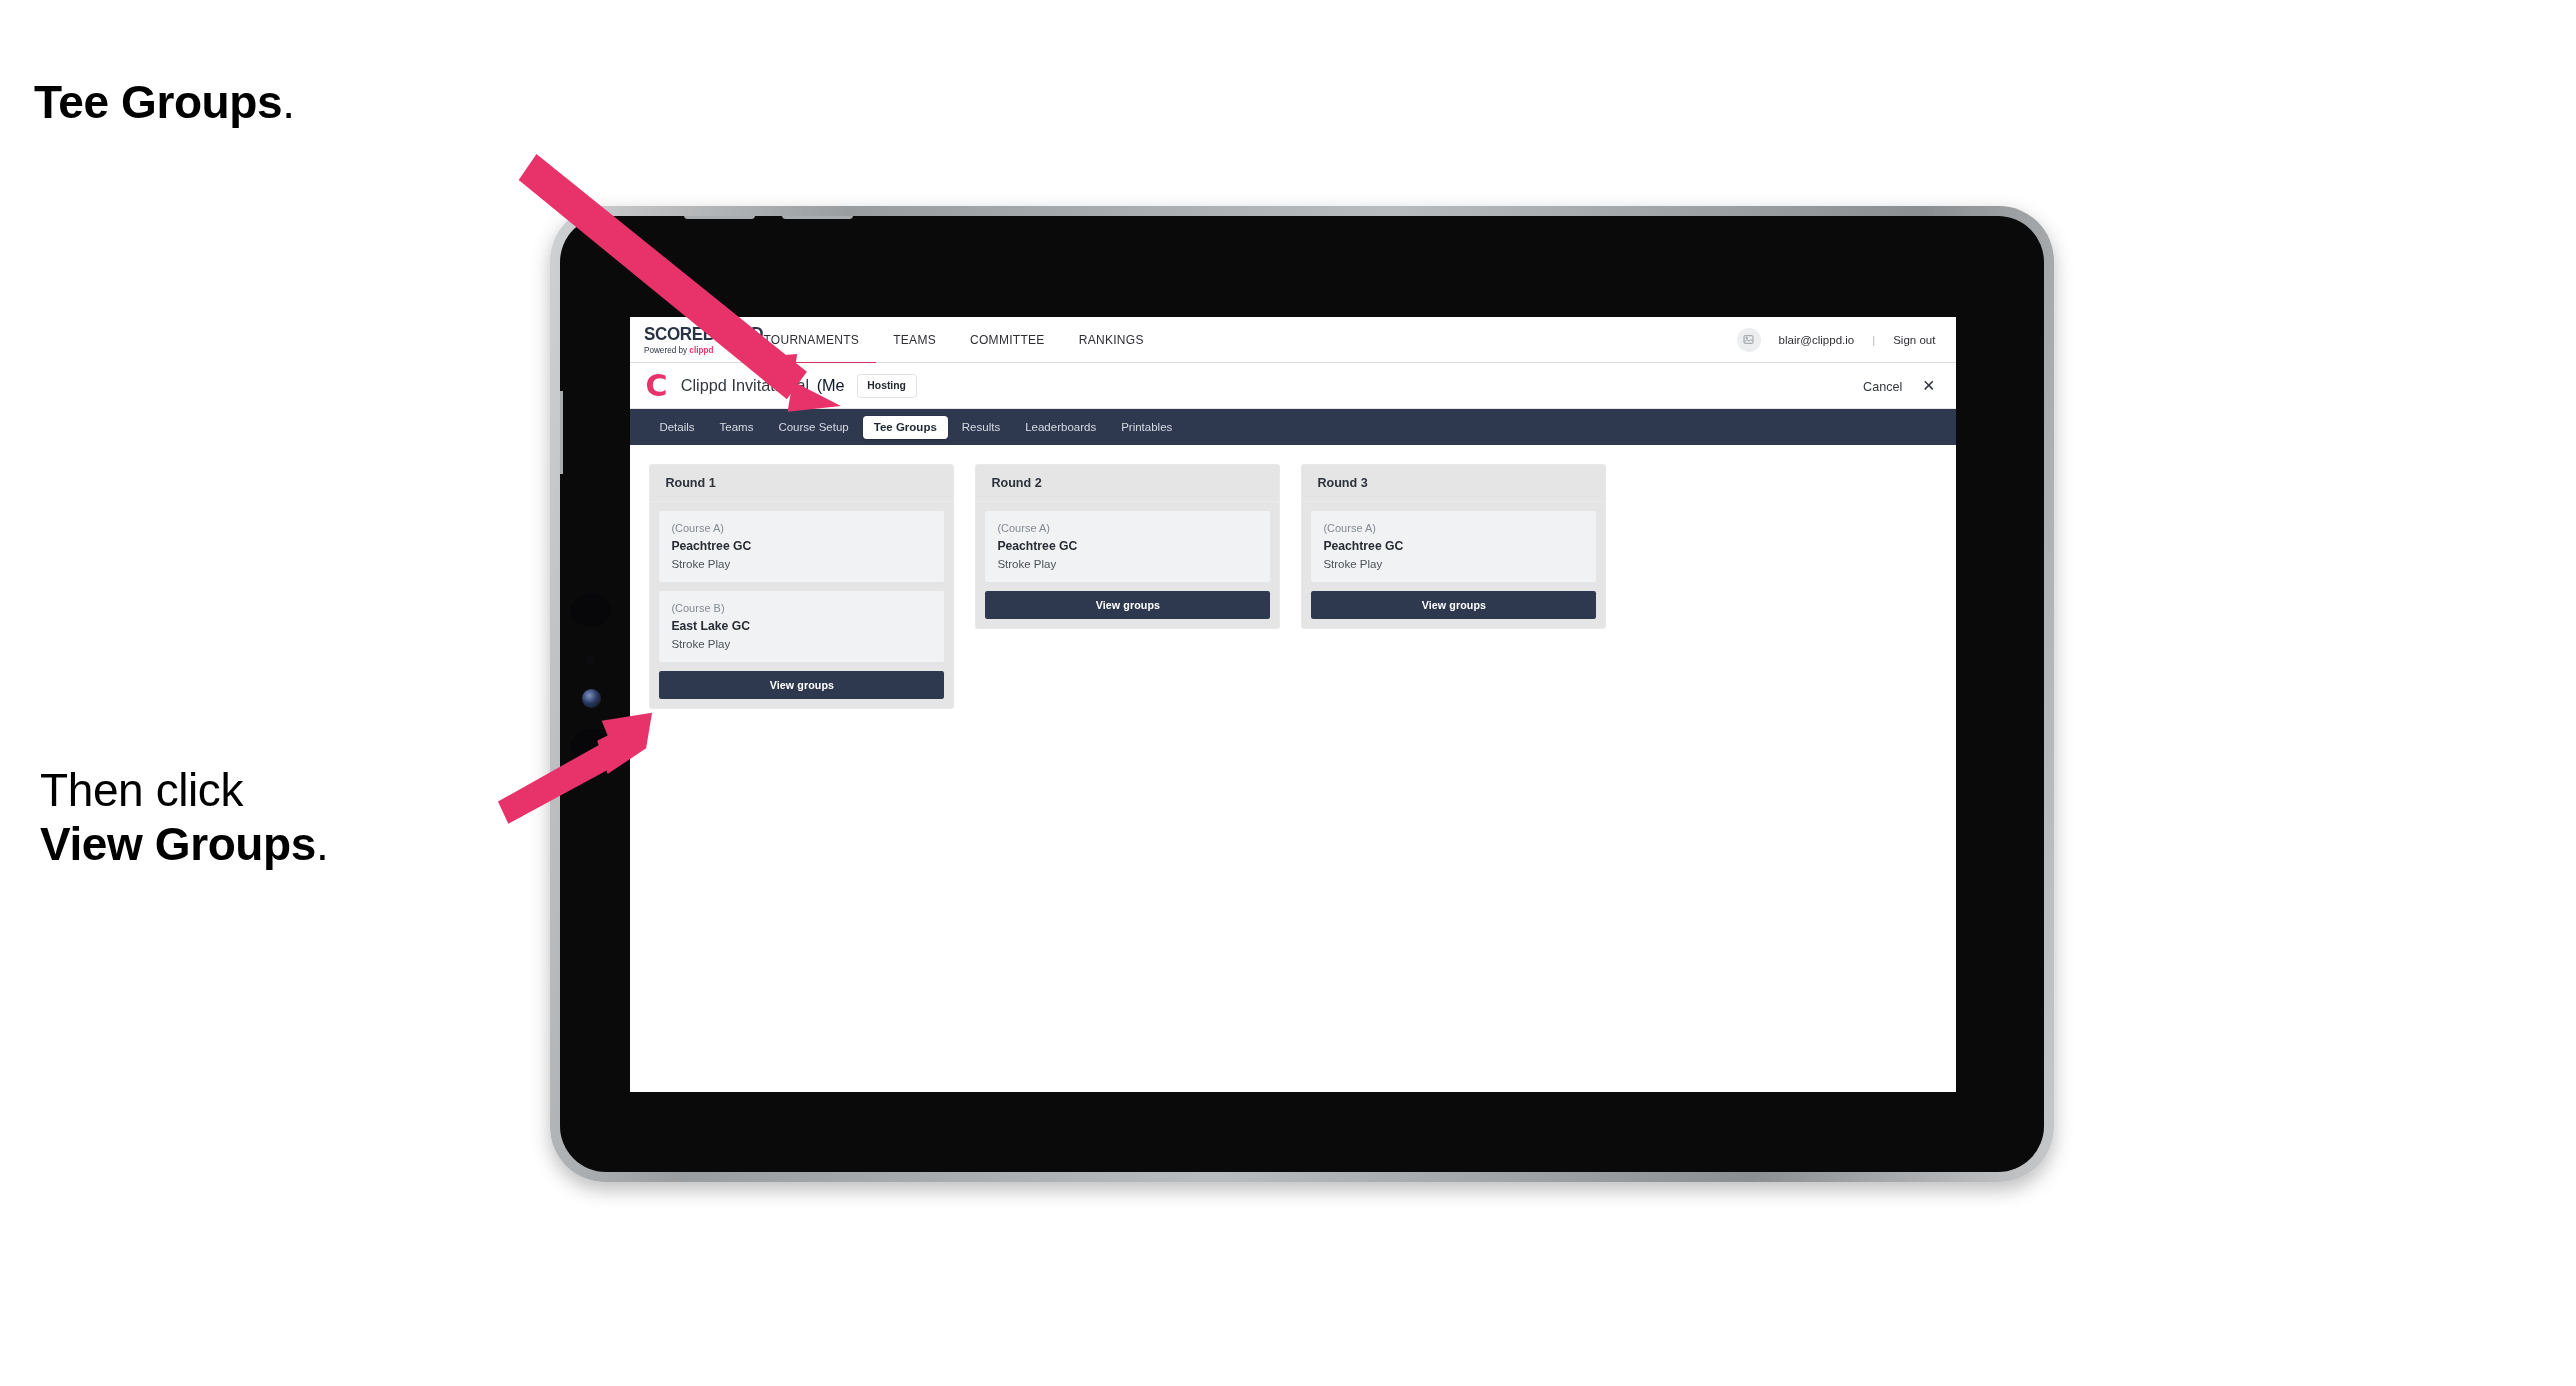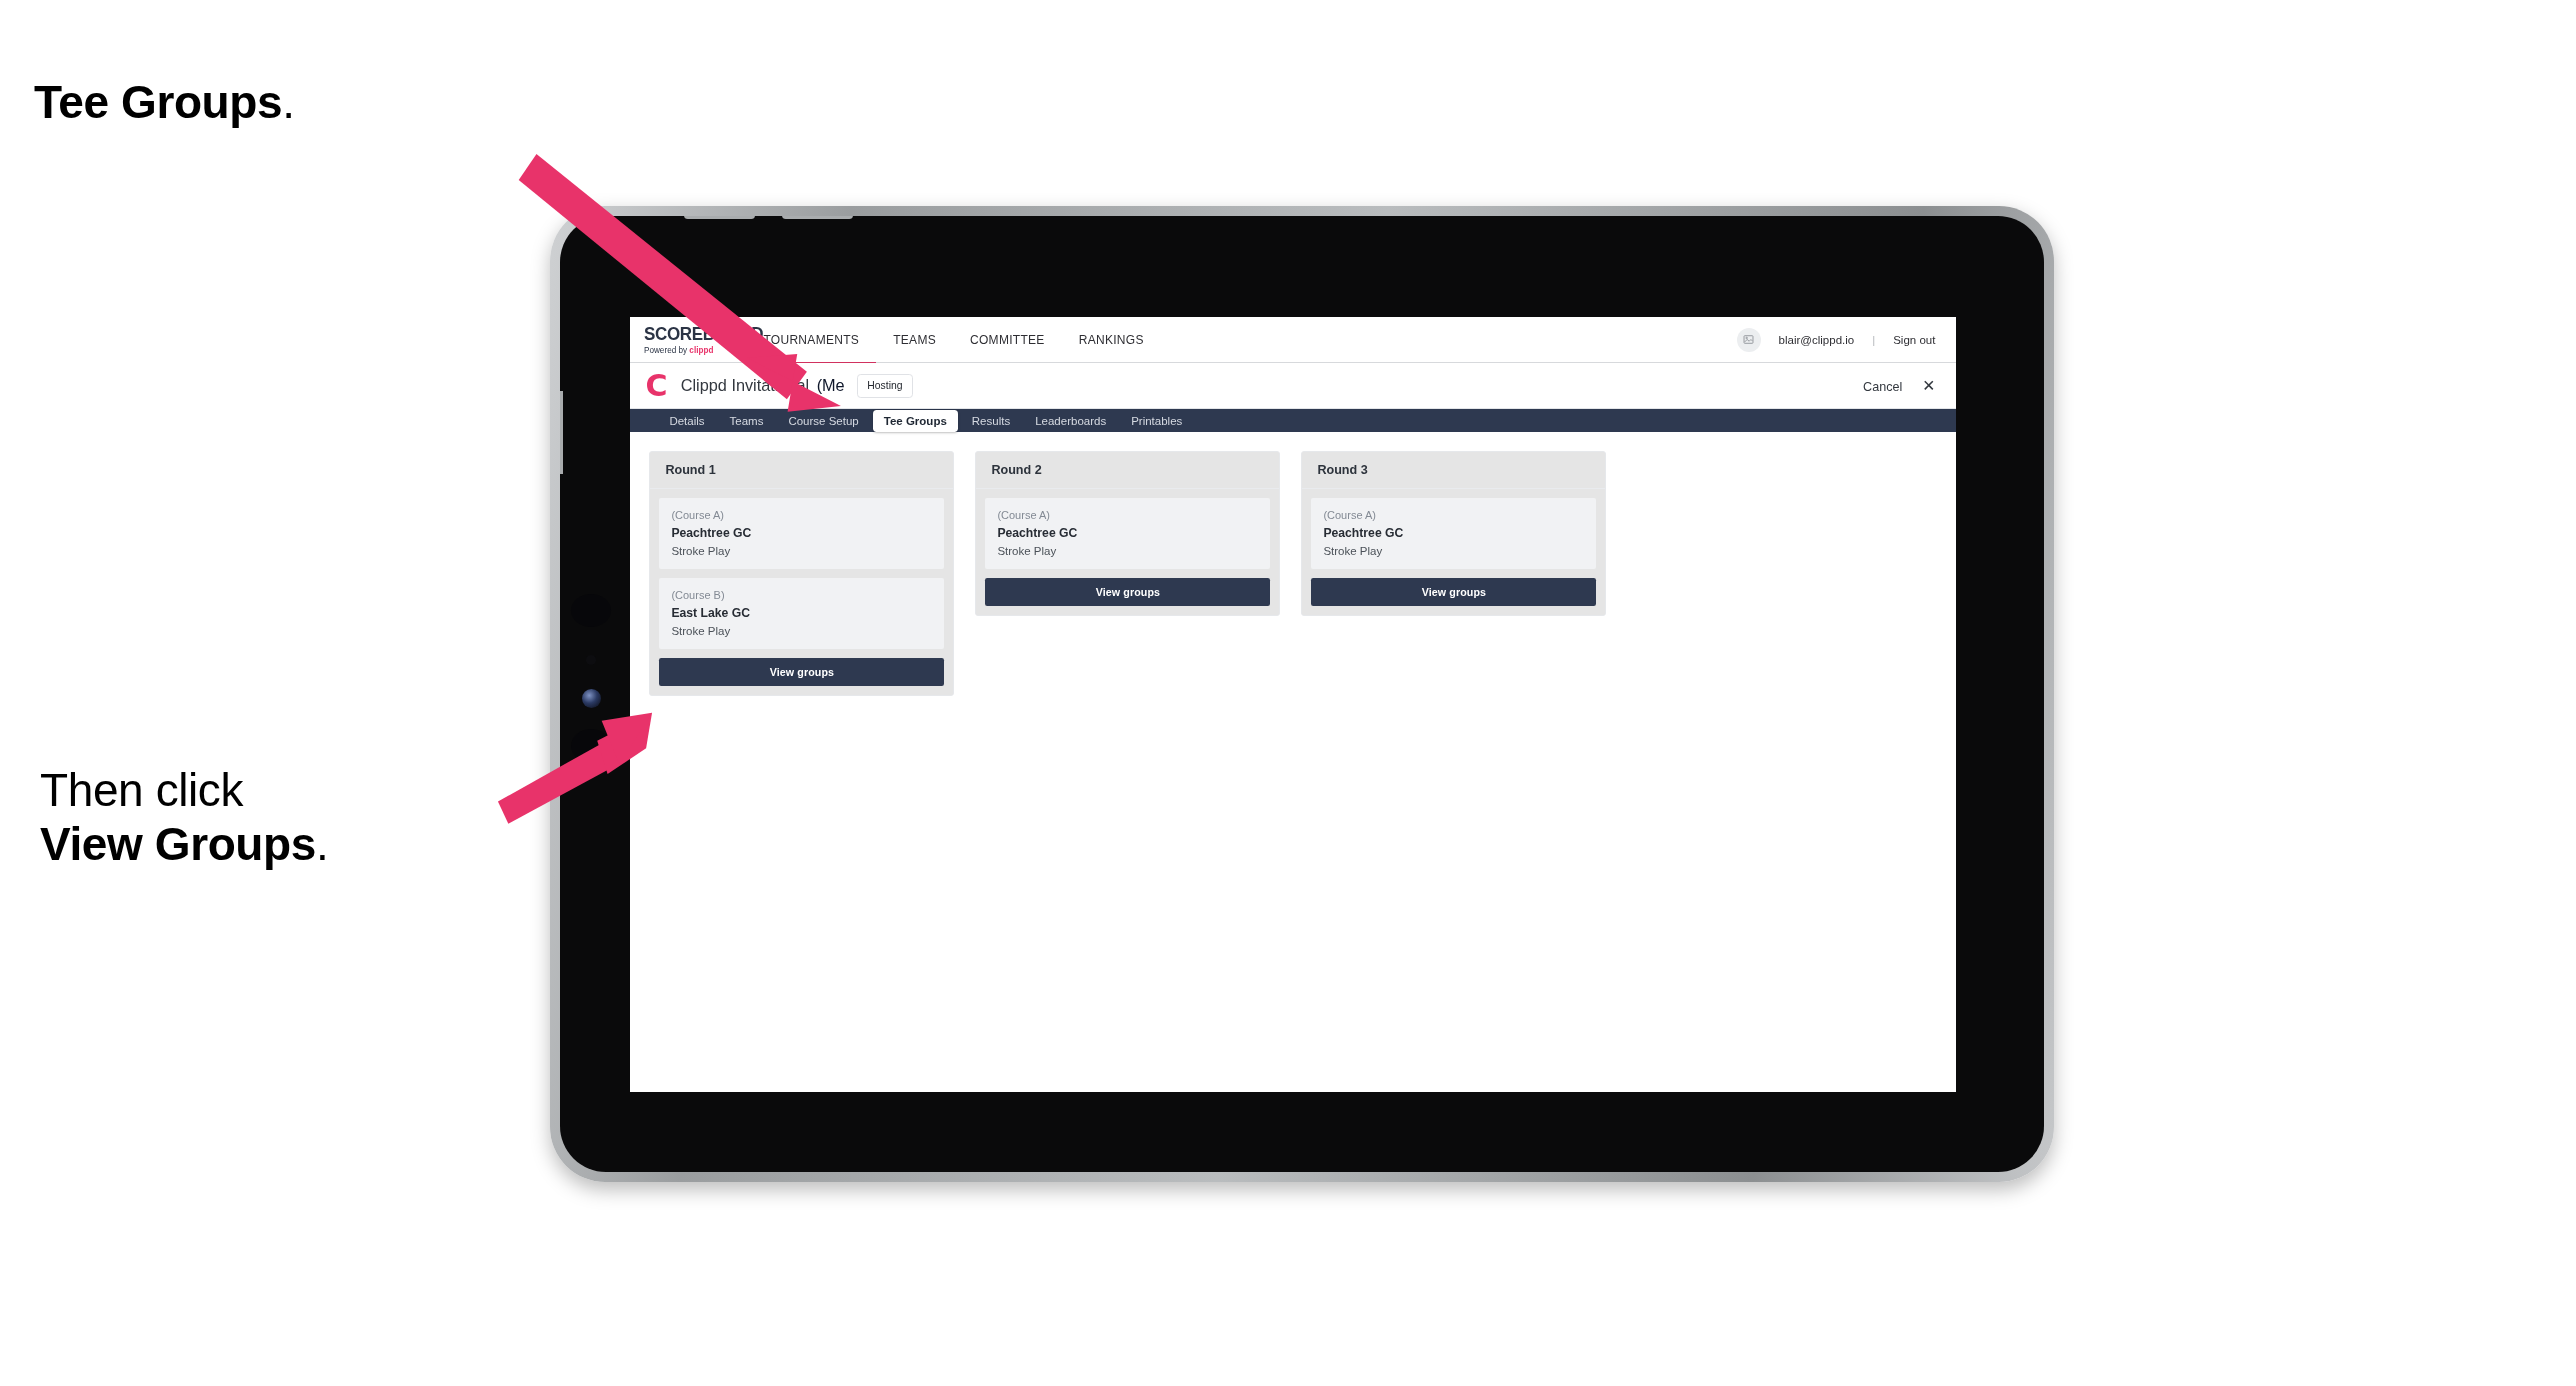--- a/index.html
+++ b/index.html
@@ -129,35 +129,35 @@
   #brand-c {
     font-size: 30px; font-weight: 700; color: #e8336a;
     line-height: 1; margin-right: 13.3px; font-family: "DejaVu Sans", sans-serif;
   }
   #t-name { font-size: 16.3px; color: #33383f; }
   #t-sub  { font-size: 16.3px; color: #0f172a; margin-left: 7.4px; }
   #hosting-chip {
     margin-left: 12px;
     border: 0.7px solid #e0e2e6; border-radius: 3.7px;
     padding: 5.2px 9.6px;
-    font-size: 10.4px; font-weight: 400; color: #23272e;
+    font-size: 10.4px; font-weight: 700; color: #23272e;
     background: #fff;
   }
   #cancel-wrap {
     margin-left: auto; display: flex; align-items: flex-end; gap: 20px;
     cursor: pointer;
   }
   #cancel-label { font-size: 12.6px; color: #33383f; }
   #cancel-x { font-size: 15.6px; color: #33383f; line-height: 1; }
 
   
   #tabstrip {
-    height: 23px; background: #2e3950;
+    height: 36px; background: #2e3950;
     display: flex; align-items: center;
-    padding-left: 28px; gap: 3px;
+    padding-left: 18px; gap: 3px;
   }
   .tab {
     font-size: 11.5px; color: #d6dae2;
     padding: 5.2px 11px; border-radius: 3.7px;
     cursor: pointer; white-space: nowrap;
   }
   .tab.active {
     background: #ffffff; color: #1f2733; font-weight: 700;
     box-shadow: 0 0.7px 2.2px rgba(0,0,0,0.25);
   }

